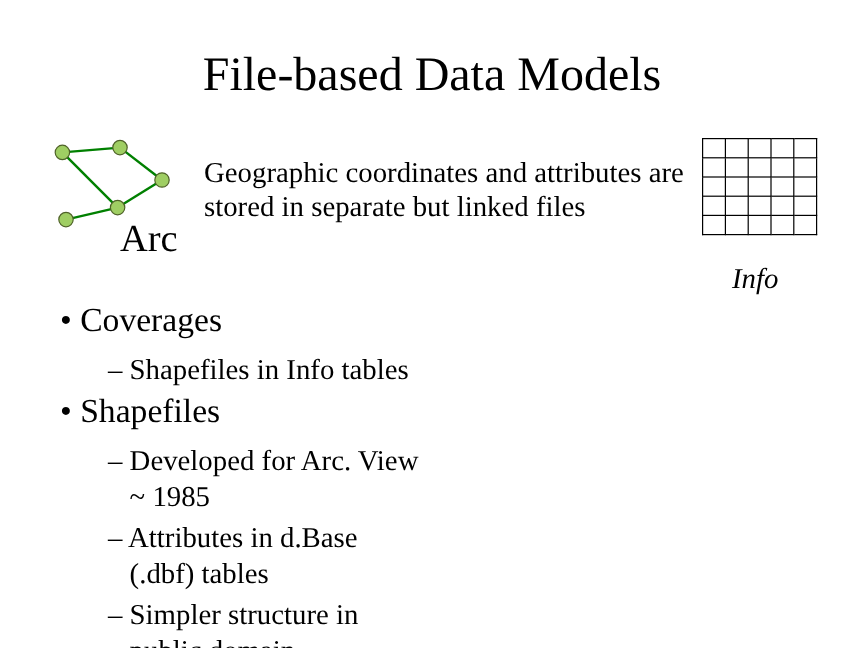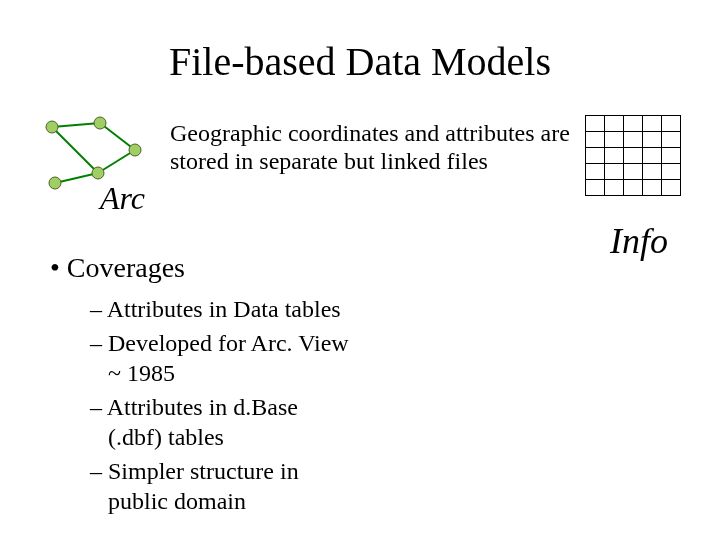--- a/index.html
+++ b/index.html
@@ -21,38 +21,37 @@
     position: absolute;
     top: 38px;
     left: 0;
     width: 720px;
     text-align: center;
     font-size: 40px;
     font-weight: normal;
   }
   .subtitle {
     position: absolute;
-    top: 120px;
+    top: 132px;
     left: 170px;
     width: 420px;
     font-size: 24px;
     line-height: 1.15;
   }
   .arc-label {
     position: absolute;
     top: 180px;
     left: 100px;
     font-size: 32px;
-    font-style: italic;
   }
   .info-label {
     position: absolute;
     top: 220px;
     left: 610px;
-    font-size: 36px;
+    font-size: 24px;
     font-style: italic;
   }
   .arc-graphic {
     position: absolute;
     top: 115px;
     left: 40px;
     width: 110px;
     height: 80px;
   }
   .table-graphic {
@@ -171,24 +170,25 @@
         </tbody>
       </table>
   </div>
 
   <div class="info-label">Info</div>
 
   <div class="columns">
     <div class="col">
       <div class="bullet-h">Coverages</div>
       <ul class="dash-list" id="left-list">
-          <li>Attributes in Data tables</li>
+          <li>Shapefiles in Info tables</li>
         </ul>
     </div>
     <div class="col">
+      <div class="bullet-h">Shapefiles</div>
       <ul class="dash-list" id="right-list">
           <li>Developed for Arc. View ~ 1985</li>
           <li>Attributes in d.Base (.dbf) tables</li>
           <li>Simpler structure in public domain</li>
         </ul>
     </div>
   </div>
 
 </div>
 

